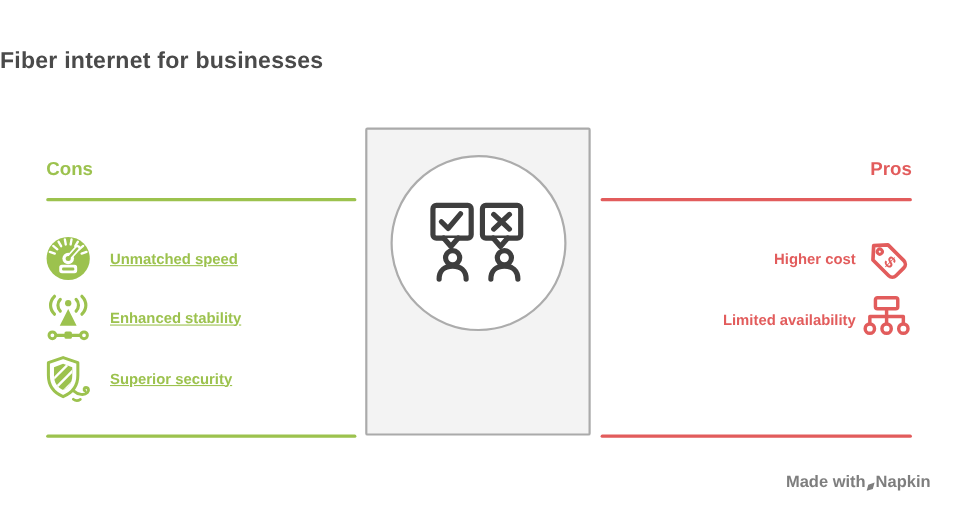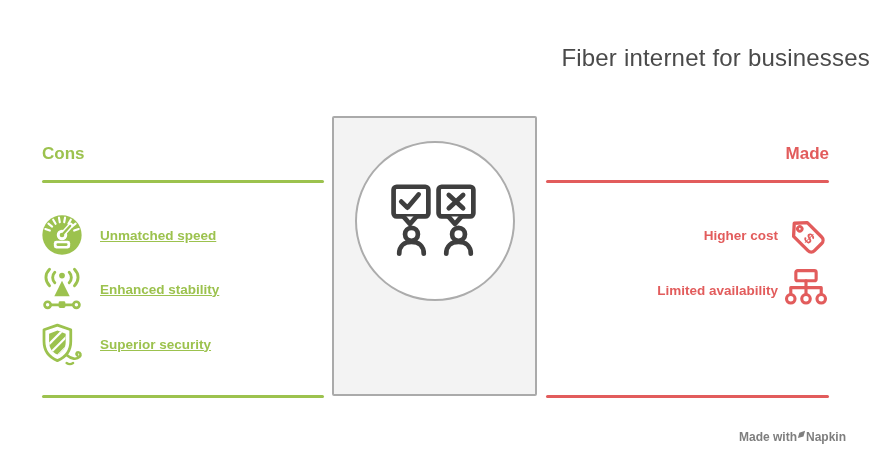--- a/index.html
+++ b/index.html
@@ -3,22 +3,22 @@
 <meta charset="utf-8">
 <style>
   :root{
     --green:#9CC24E; --red:#E25C5C; --title:#4A4A4A; --icon_dark:#3E3E3E;
     --panel_fill:#F3F3F3; --panel_border:#AAAAAA; --footer_text:#7E7E7E;
   }
   *{margin:0;padding:0;box-sizing:border-box;}
   body{background:#fff;font-family:"Liberation Sans",sans-serif;}
   .stage{position:relative;width:870px;height:462px;background:#fff;overflow:hidden;}
 
-  .title{position:absolute;top:44px;left:0;width:100%;text-align:right;
-         font-size:24px;font-weight:400;color:var(--title);letter-spacing:.2px;}
+  .title{position:absolute;top:44px;left:0;width:100%;text-align:left;
+         font-size:21px;font-weight:700;color:var(--title);letter-spacing:.2px;}
 
   .heading{position:absolute;top:144px;font-size:17px;font-weight:700;}
   .heading.pros{left:42px;color:var(--green);}
   .heading.cons{right:41px;color:var(--red);text-align:right;}
 
   .rule{position:absolute;height:3px;border-radius:2px;}
   .rule.green{background:var(--green);}
   .rule.red{background:var(--red);}
   .rule.top{top:180px;}
   .rule.bottom{top:395px;}
@@ -34,22 +34,22 @@
   .icon-box{width:48px;height:48px;display:flex;align-items:center;justify-content:center;flex:0 0 48px;}
   .icon-green{color:var(--green);}
   .icon-red{color:var(--red);}
 
   .panel{position:absolute;left:332px;top:116px;width:205px;height:280px;
          background:var(--panel_fill);border:2px solid var(--panel_border);border-radius:2px;}
   .circle{position:absolute;left:355px;top:141px;width:160px;height:160px;border-radius:50%;
           background:#fff;border:2.2px solid #ACACAC;display:flex;align-items:center;justify-content:center;}
   .circle svg{color:var(--icon_dark);}
 
-  .footer{position:absolute;top:430px;right:24px;display:flex;align-items:flex-start;gap:0;
-          font-size:12px;font-weight:700;color:var(--footer_text);}
+  .footer{position:absolute;top:430px;right:24px;display:flex;align-items:flex-end;gap:0;
+          font-size:15px;font-weight:700;color:var(--footer_text);}
   .footer svg{display:block;color:var(--footer_text);}
 </style>
 </head>
 <body>
 
 <div class="stage">
 
   <div class="title">Fiber internet for businesses</div>
 
   <div class="heading pros">Cons</div>
@@ -131,21 +131,21 @@
       <path d="M57.5,11.5 L71.5,24.5"></path>
       <path d="M71.5,11.5 L57.5,24.5"></path>
       <path d="M57,32.5 L63.5,40 L70,32.5" fill="#fff"></path>
       <circle cx="21" cy="50" r="6.3"></circle>
       <path d="M9,69 C9,61.5 14,57.5 21,57.5 C28,57.5 33,61.5 33,69"></path>
       <circle cx="67" cy="50" r="6.3"></circle>
       <path d="M55,69 C55,61.5 60,57.5 67,57.5 C74,57.5 79,61.5 79,69"></path>
     </svg>
   </div>
 
-  <div class="heading cons">Made</div>
+  <div class="heading cons">Pros</div>
   <div class="rule red top right-side"></div>
   <div class="rule red bottom right-side"></div>
 
   <div class="item right" style="top:211px">
     <span class="label">Higher cost</span>
     <span class="icon-box icon-red">
       <svg width="48" height="48" viewBox="0 0 52 52" fill="none">
         <g transform="rotate(45 26 26)">
           <path d="M8,26 L17.5,15.5 H39.5 C42.3,15.5 44.5,17.7 44.5,20.5 V31.5 C44.5,34.3 42.3,36.5 39.5,36.5 H17.5 Z" stroke="currentColor" stroke-width="3.6" stroke-linejoin="round"></path>
           <circle cx="16.5" cy="26" r="2.5" stroke="currentColor" stroke-width="3"></circle>

